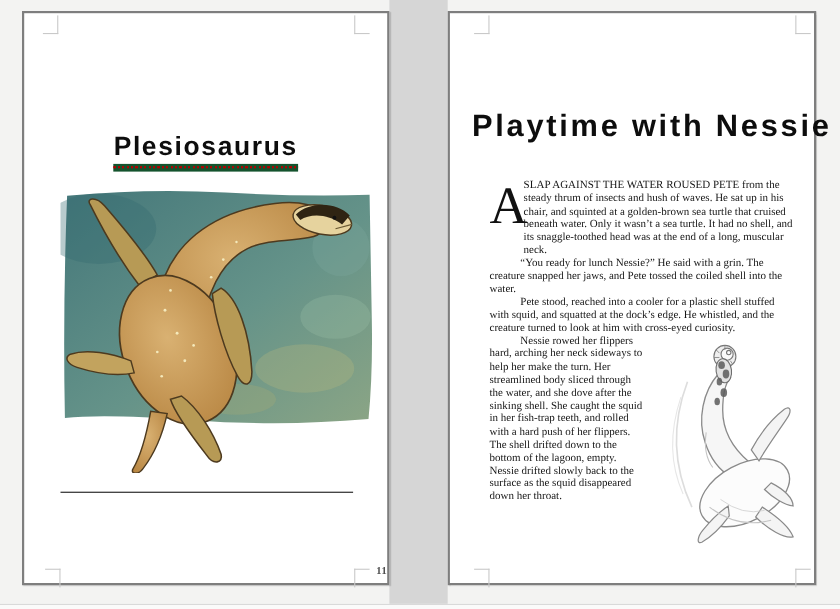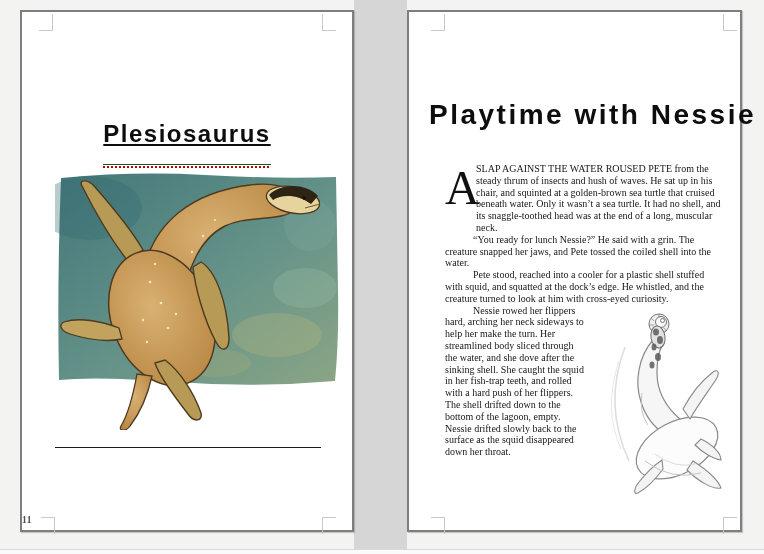--- a/index.html
+++ b/index.html
@@ -33,37 +33,36 @@
   .crop.br{border-left:1px solid #c9c9c9;border-top:1px solid #c9c9c9;}
   
   .chapter-title{
     position:absolute;text-align:center;
     font-family:"Liberation Sans", sans-serif;
     font-weight:bold;color:#0d0d0d;white-space:nowrap;
   }
   .title-left{left:0;right:0;top:108px;font-size:24px;letter-spacing:1.5px;}
   .title-right{left:20px;right:8px;top:87px;font-size:28px;letter-spacing:2.5px;text-align:center;}
   .underlined{
-    border-bottom:1px solid #14532d;
-    padding-bottom:16px;
+    border-bottom:7px solid #14532d;
+    padding-bottom:1px;
     position:relative;
     display:inline-block;
-    text-decoration:underline;
   }
   .underlined::after{
     content:"";position:absolute;left:0;right:0;bottom:-4px;height:2px;
     background-image:repeating-linear-gradient(90deg,#b40000 0 2px,transparent 2px 4px);
   }
   .illustration-main{position:absolute;left:33px;top:158px;width:286px;height:260px;}
   .caption-rule{
     position:absolute;left:33px;top:435px;width:266px;height:0;
     border-top:1.5px solid #1a1a1a;
   }
   .page-number{
-    position:absolute;left:0;right:0;top:503px;text-align:left;
+    position:absolute;left:0;right:0;top:503px;text-align:right;
     font-size:9.5px;font-weight:bold;color:#4d4d4d;letter-spacing:0.5px;
   }
   
   .body-text{
     position:absolute;left:36px;top:151px;width:278px;
     font-size:10px;line-height:11.8px;color:#161616;
   }
   .body-text p{margin:0;}
   .body-text p.indent{text-indent:28px;}
   .drop-cap{

